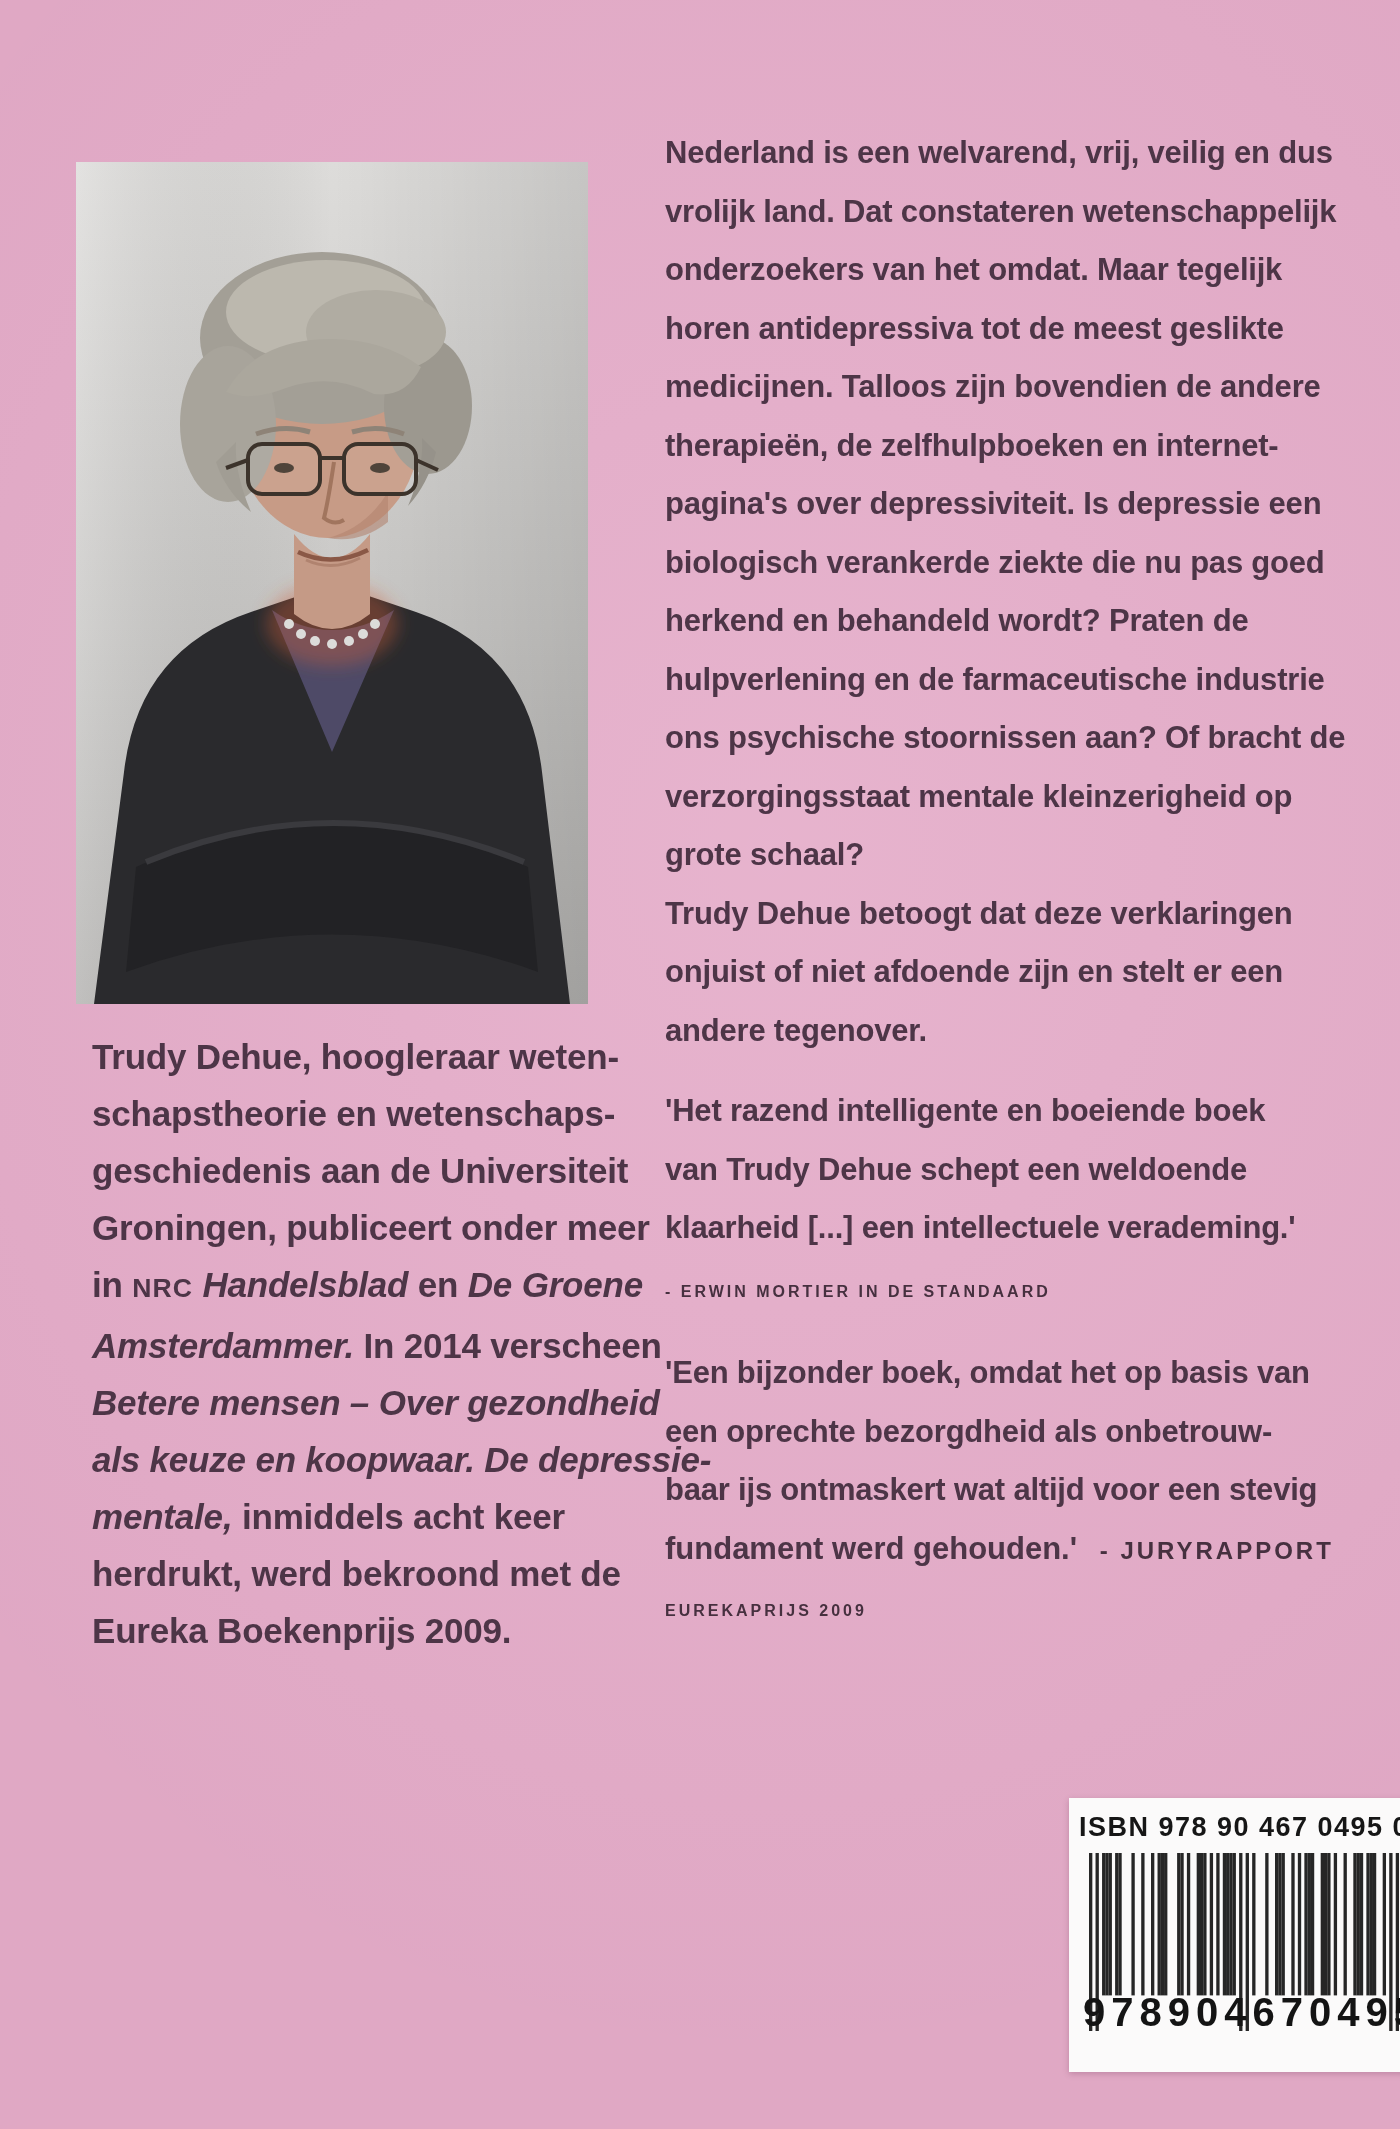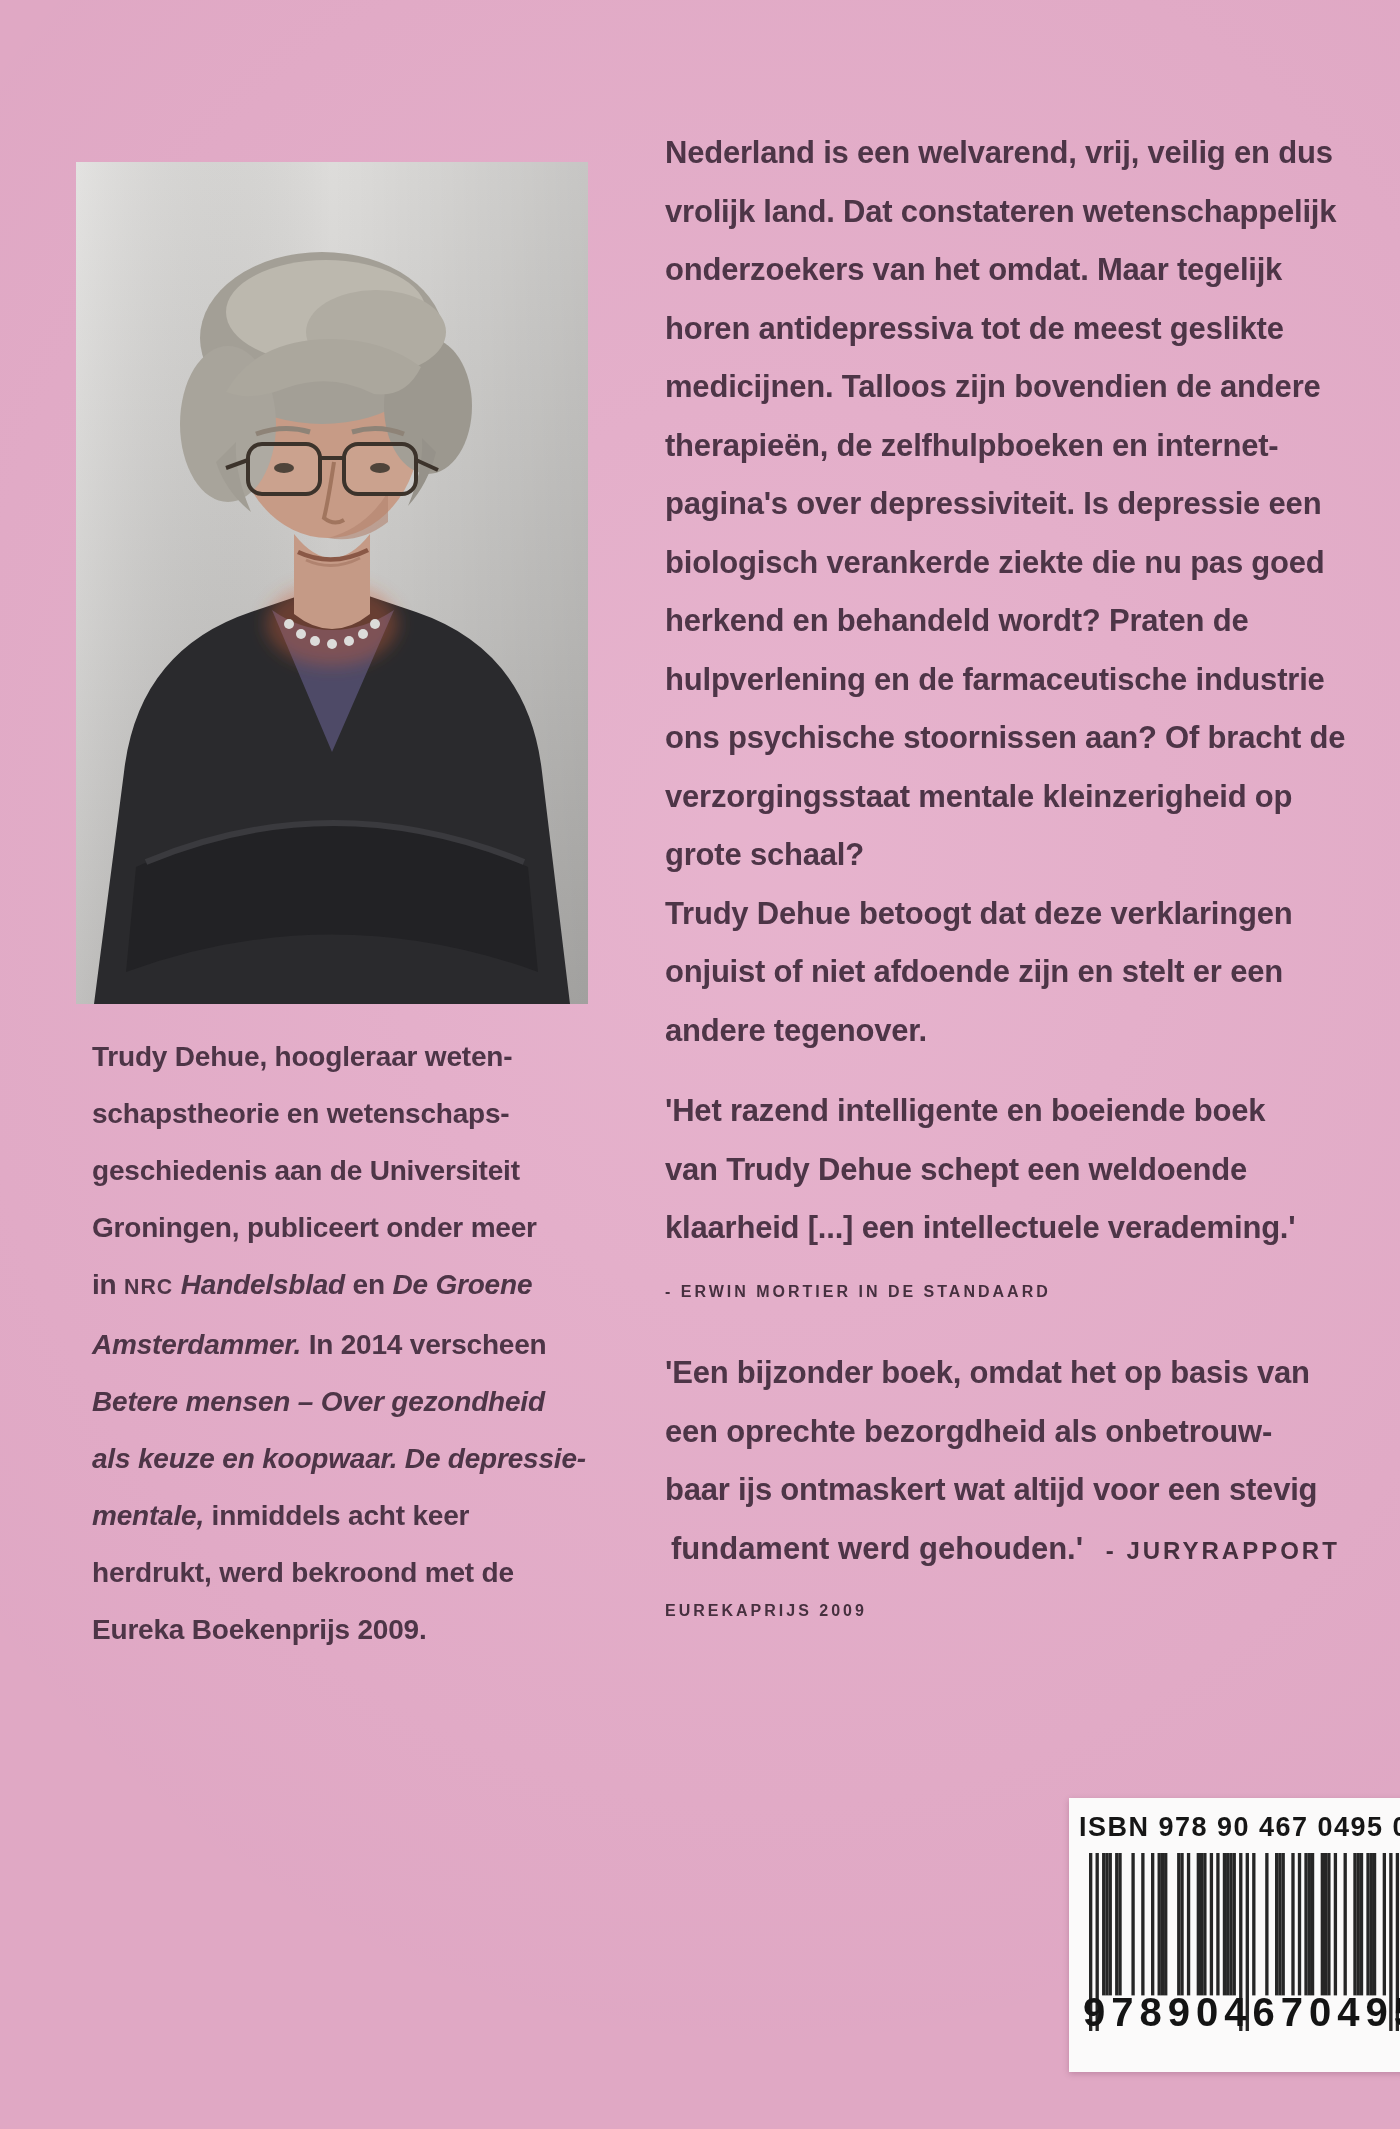--- a/index.html
+++ b/index.html
@@ -20,27 +20,27 @@
     font-size:31px;line-height:58.5px;letter-spacing:-0.2px;font-weight:600;
     color:#4d3547;white-space:nowrap;
   }
   .quote1{left:665px;top:1082px;width:645px;}
   .quote2{left:665px;top:1344px;width:660px;}
   .attribution{
     font-size:16px;font-weight:bold;letter-spacing:3px;line-height:40px;
     color:#46303f;white-space:nowrap;
   }
   .quote1 .attribution{margin-top:14px;}
-  .q2-lastline{font-size:31px;line-height:58.5px;font-weight:600;white-space:nowrap;margin-left:6px;}
+  .q2-lastline{font-size:31px;line-height:58.5px;font-weight:600;white-space:nowrap;}
   .q2-lastline .attribution{display:inline;margin-left:14px;font-size:24px;}
   .quote2 .attribution-line2{margin-top:4px;line-height:58px;}
   
   .bio{left:92px;top:1028px;width:500px;}
   .bio .line{
-    font-size:28px;line-height:57px;letter-spacing:-0.2px;font-weight:600;
+    font-size:35px;line-height:57px;letter-spacing:-0.2px;font-weight:600;
     color:#4d3547;white-space:nowrap;
   }
   .bio .i{font-style:italic;}
   .bio .sc{font-size:0.76em;letter-spacing:1px;}
   
   .barcode-box{
     left:1069px;top:1798px;width:350px;height:274px;
     background:#fbfafa;box-shadow:0 2px 6px rgba(90,40,70,0.25);
   }
   .isbn-label{

